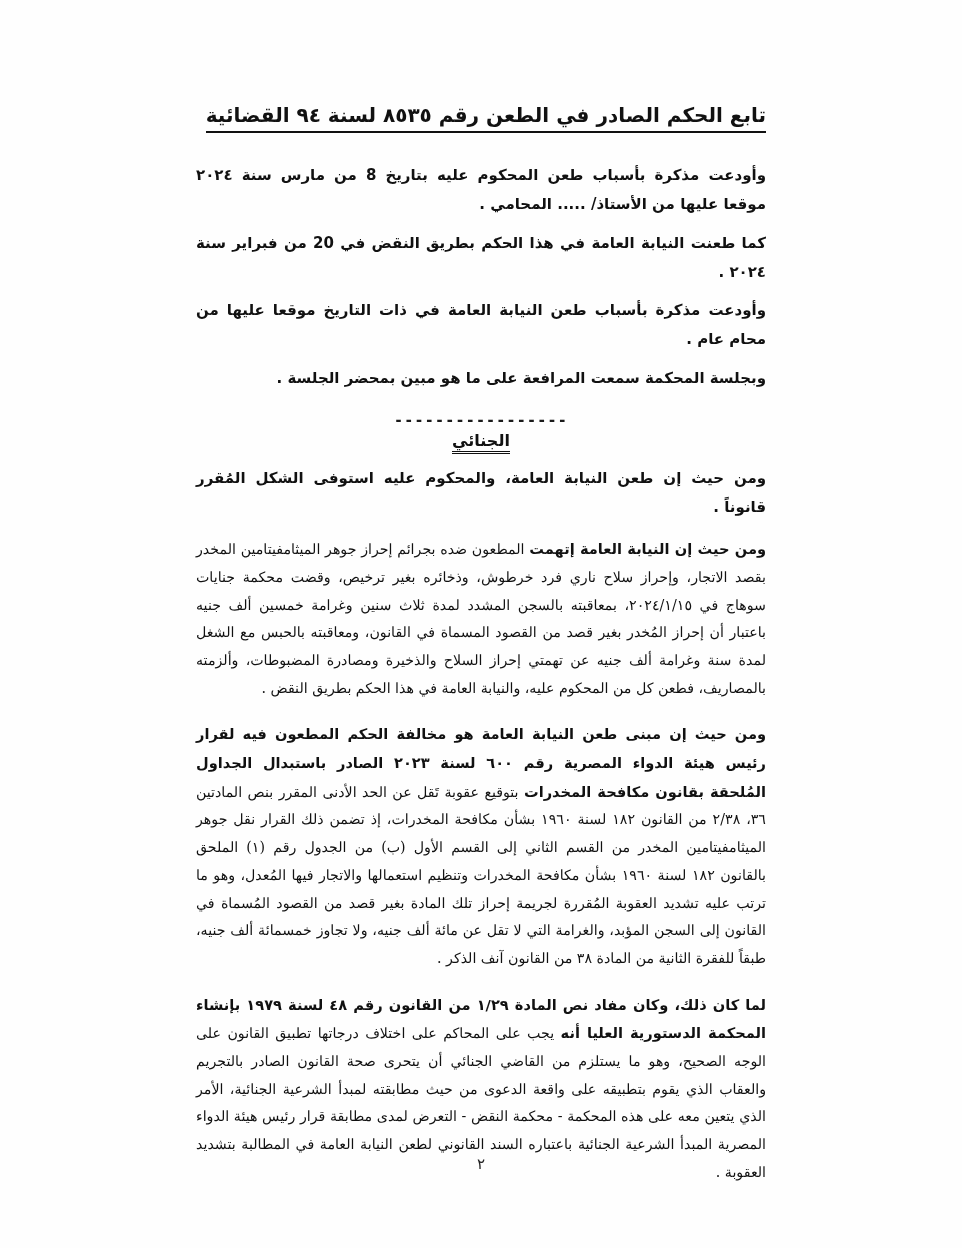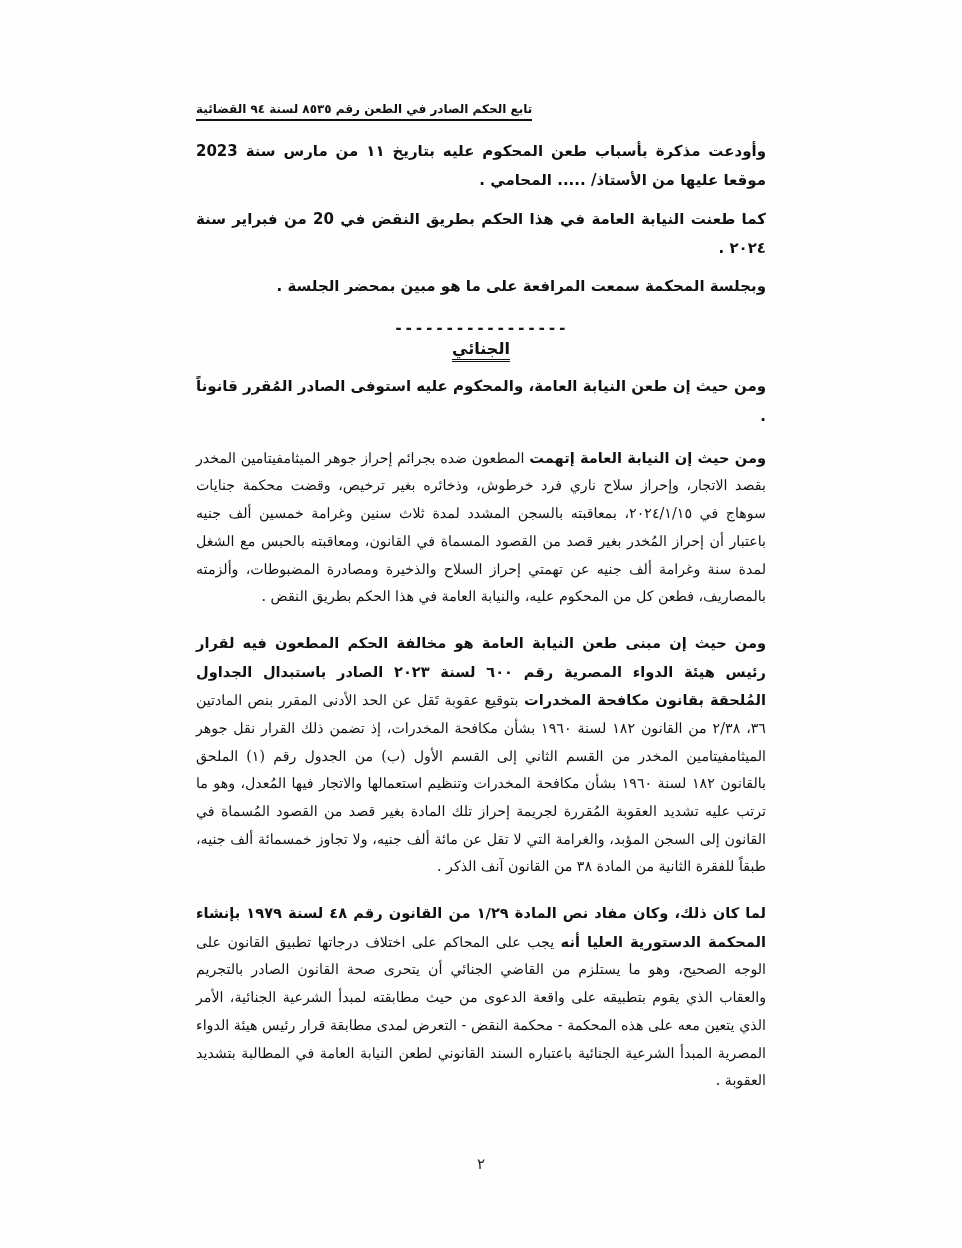--- a/index.html
+++ b/index.html
@@ -29,25 +29,25 @@
     top: 100px;
     right: 196px;
     left: 196px;
     width: 570px;
     direction: rtl;
     text-align: justify;
   }
 
   
   .doc-title {
-    text-align: left;
+    text-align: right;
     font-weight: bold;
-    font-size: 12px;
+    font-size: 20px;
     line-height: 1.5;
-    margin: 0 0 16px 0;
+    margin: 0 0 28px 0;
     letter-spacing: 0px;
   }
   .doc-title .u {
     border-bottom: 2px solid #111;
     padding-bottom: 1px;
     display: inline-block;
   }
 
   
   .intro-p {
@@ -127,30 +127,31 @@
 <body>
 
 <div class="page">
 
   <div class="content">
 
     <div class="doc-title">
       <span class="u">تابع الحكم الصادر في الطعن رقم ٨٥٣٥ لسنة ٩٤ القضائية</span>
     </div>
 
-    <p class="intro-p">وأودعت مذكرة بأسباب طعن المحكوم عليه بتاريخ ١١ من مارس سنة 2023 موقعا عليها من الأستاذ/ ..... المحامي .</p>
+    <p class="intro-p">وأودعت مذكرة بأسباب طعن المحكوم عليه بتاريخ 8 من مارس سنة ٢٠٢٤ موقعا عليها من الأستاذ/ ..... المحامي .</p>
     <p class="intro-p">كما طعنت النيابة العامة في هذا الحكم بطريق النقض في 20 من فبراير سنة ٢٠٢٤ .</p>
+    <p class="intro-p">وأودعت مذكرة بأسباب طعن النيابة العامة في ذات التاريخ موقعا عليها من محام عام .</p>
     <p class="intro-p">وبجلسة المحكمة سمعت المرافعة على ما هو مبين بمحضر الجلسة .</p>
 
     <div class="sep">-----------------</div>
     <div class="court-heading">
       <span>الجنائي</span>
     </div>
 
-    <p class="block bold-line">ومن حيث إن طعن النيابة العامة، والمحكوم عليه استوفى الصادر المُقرر قانوناً .</p>
+    <p class="block bold-line">ومن حيث إن طعن النيابة العامة، والمحكوم عليه استوفى الشكل المُقرر قانوناً .</p>
 
     <div class="gap-sm"></div>
 
     <p class="block body-text"><span class="lead">ومن حيث إن النيابة العامة إتهمت</span><span> المطعون ضده بجرائم إحراز جوهر الميثامفيتامين المخدر بقصد الاتجار، وإحراز سلاح ناري فرد خرطوش، وذخائره بغير ترخيص، وقضت محكمة جنايات سوهاج في ٢٠٢٤/١/١٥، بمعاقبته بالسجن المشدد لمدة ثلاث سنين وغرامة خمسين ألف جنيه باعتبار أن إحراز المُخدر بغير قصد من القصود المسماة في القانون، ومعاقبته بالحبس مع الشغل لمدة سنة وغرامة ألف جنيه عن تهمتي إحراز السلاح والذخيرة ومصادرة المضبوطات، وألزمته بالمصاريف، فطعن كل من المحكوم عليه، والنيابة العامة في هذا الحكم بطريق النقض .</span></p>
 
     <div class="gap-sm"></div>
 
     <p class="block body-text"><span class="lead">ومن حيث إن مبنى طعن النيابة العامة هو مخالفة الحكم المطعون فيه لقرار رئيس هيئة الدواء المصرية رقم ٦٠٠ لسنة ٢٠٢٣ الصادر باستبدال الجداول المُلحقة بقانون مكافحة المخدرات</span><span> بتوقيع عقوبة تَقل عن الحد الأدنى المقرر بنص المادتين ٣٦، ٢/٣٨ من القانون ١٨٢ لسنة ١٩٦٠ بشأن مكافحة المخدرات، إذ تضمن ذلك القرار نقل جوهر الميثامفيتامين المخدر من القسم الثاني إلى القسم الأول (ب) من الجدول رقم (١) الملحق بالقانون ١٨٢ لسنة ١٩٦٠ بشأن مكافحة المخدرات وتنظيم استعمالها والاتجار فيها المُعدل، وهو ما ترتب عليه تشديد العقوبة المُقررة لجريمة إحراز تلك المادة بغير قصد من القصود المُسماة في القانون إلى السجن المؤبد، والغرامة التي لا تقل عن مائة ألف جنيه، ولا تجاوز خمسمائة ألف جنيه، طبقاً للفقرة الثانية من المادة ٣٨ من القانون آنف الذكر .</span></p>
 
     <div class="gap-sm"></div>

